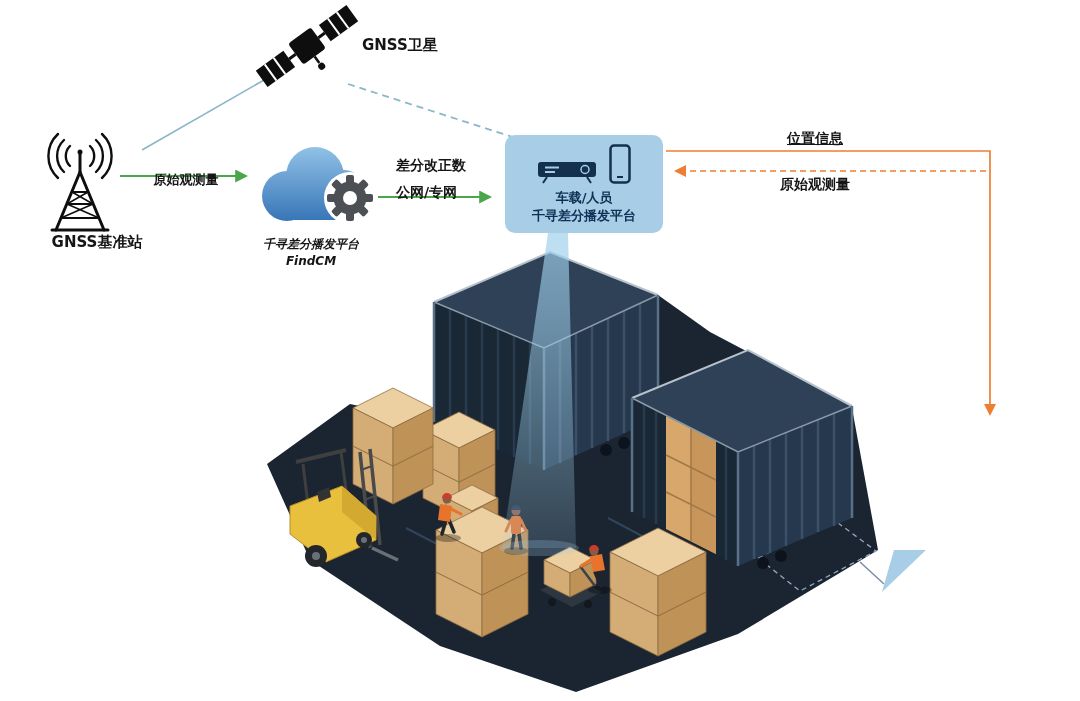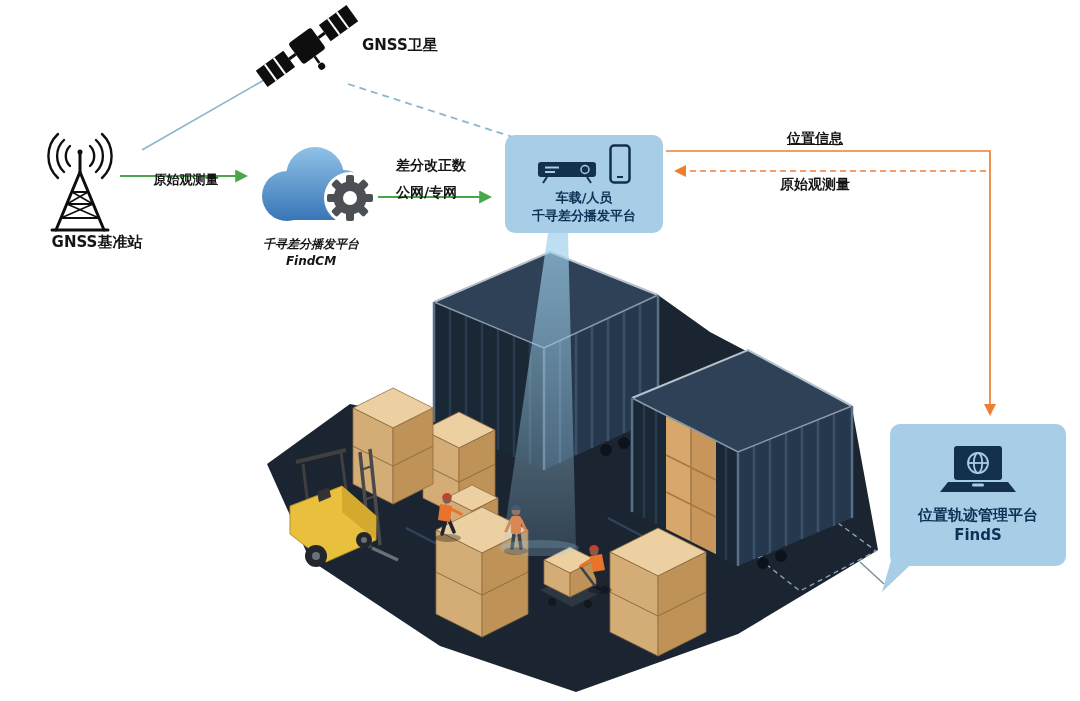--- a/index.html
+++ b/index.html
@@ -265,28 +265,14 @@
     </svg>
     <svg width="22" height="40" viewBox="0 0 22 40">
       <rect x="1.5" y="1.5" width="19" height="37" rx="3.5" fill="none" stroke="#14304f" stroke-width="2.5"></rect>
       <line x1="8" y1="33" x2="14" y2="33" stroke="#14304f" stroke-width="2"></line>
     </svg>
   </div>
   <div class="b-line">车载/人员</div>
   <div class="b-line">千寻差分播发平台</div>
 </div>
 
-<div class="bubble" id="finds-box">
-  <svg width="84" height="54" viewBox="0 0 84 54" style="margin-bottom:6px;">
-    <rect x="18" y="1" width="48" height="34" rx="3" fill="#14304f"></rect>
-    <g stroke="#a8cde6" stroke-width="1.8" fill="none">
-      <circle cx="42" cy="18" r="10"></circle>
-      <ellipse cx="42" cy="18" rx="4.2" ry="10"></ellipse>
-      <line x1="32" y1="18" x2="52" y2="18"></line>
-    </g>
-    <path d="M12,37 L72,37 L80,47 L4,47 Z" fill="#14304f"></path>
-    <rect x="36" y="38.5" width="12" height="3" rx="1.5" fill="#a8cde6"></rect>
-  </svg>
-  <div class="b-line">位置轨迹管理平台</div>
-  <div class="b-line">FindS</div>
-</div>
 
 </div>
 
 </body></html>

